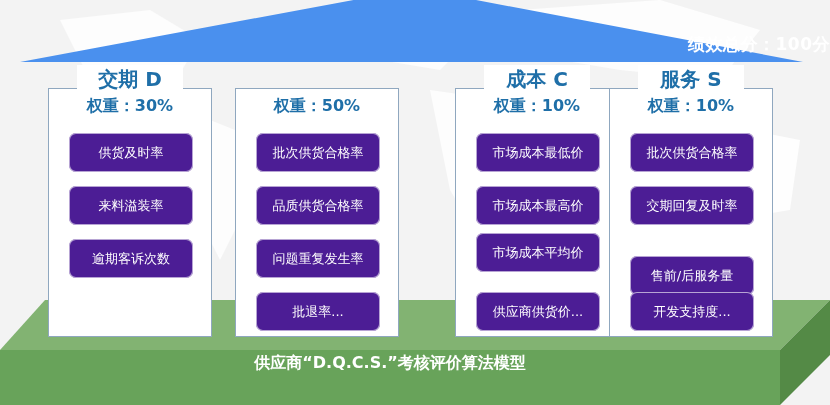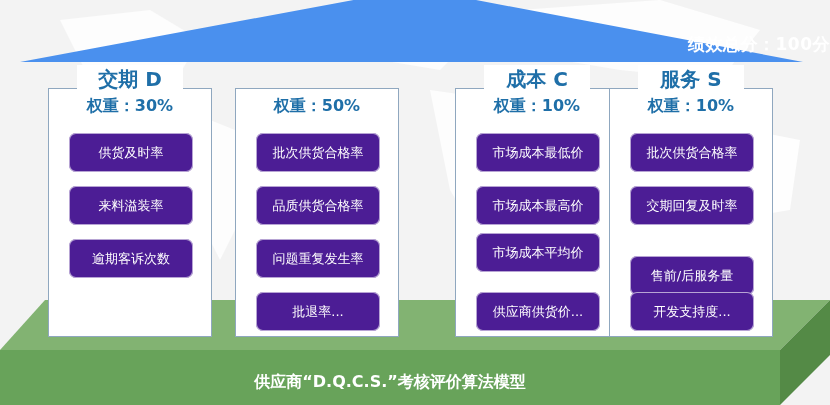--- a/index.html
+++ b/index.html
@@ -9,21 +9,21 @@
     font-family:"DejaVu Sans","Liberation Sans",sans-serif;
   }
   .bg-map { position:absolute; left:0; top:0; width:830px; height:405px; }
   .roof { position:absolute; left:0; top:0; width:830px; height:70px; }
   .roof-title {
     position:absolute; left:0; width:830px; top:33px; text-align:right;
     color:#ffffff; font-weight:bold; font-size:17px; letter-spacing:0.5px;
   }
   .platform { position:absolute; left:0; top:0; width:830px; height:405px; }
   .platform-title {
-    position:absolute; left:0; width:780px; top:372px; text-align:center;
+    position:absolute; left:0; width:780px; top:353px; text-align:center;
     color:#ffffff; font-weight:bold; font-size:16px;
   }
   .card {
     position:absolute; top:88px; width:164px; height:249px;
     background:#ffffff;
     border:1.5px solid #8fa7bf;
     box-sizing:border-box;
   }
   .card-title {
     position:absolute; top:-24px; left:28px; right:28px; height:28px;

